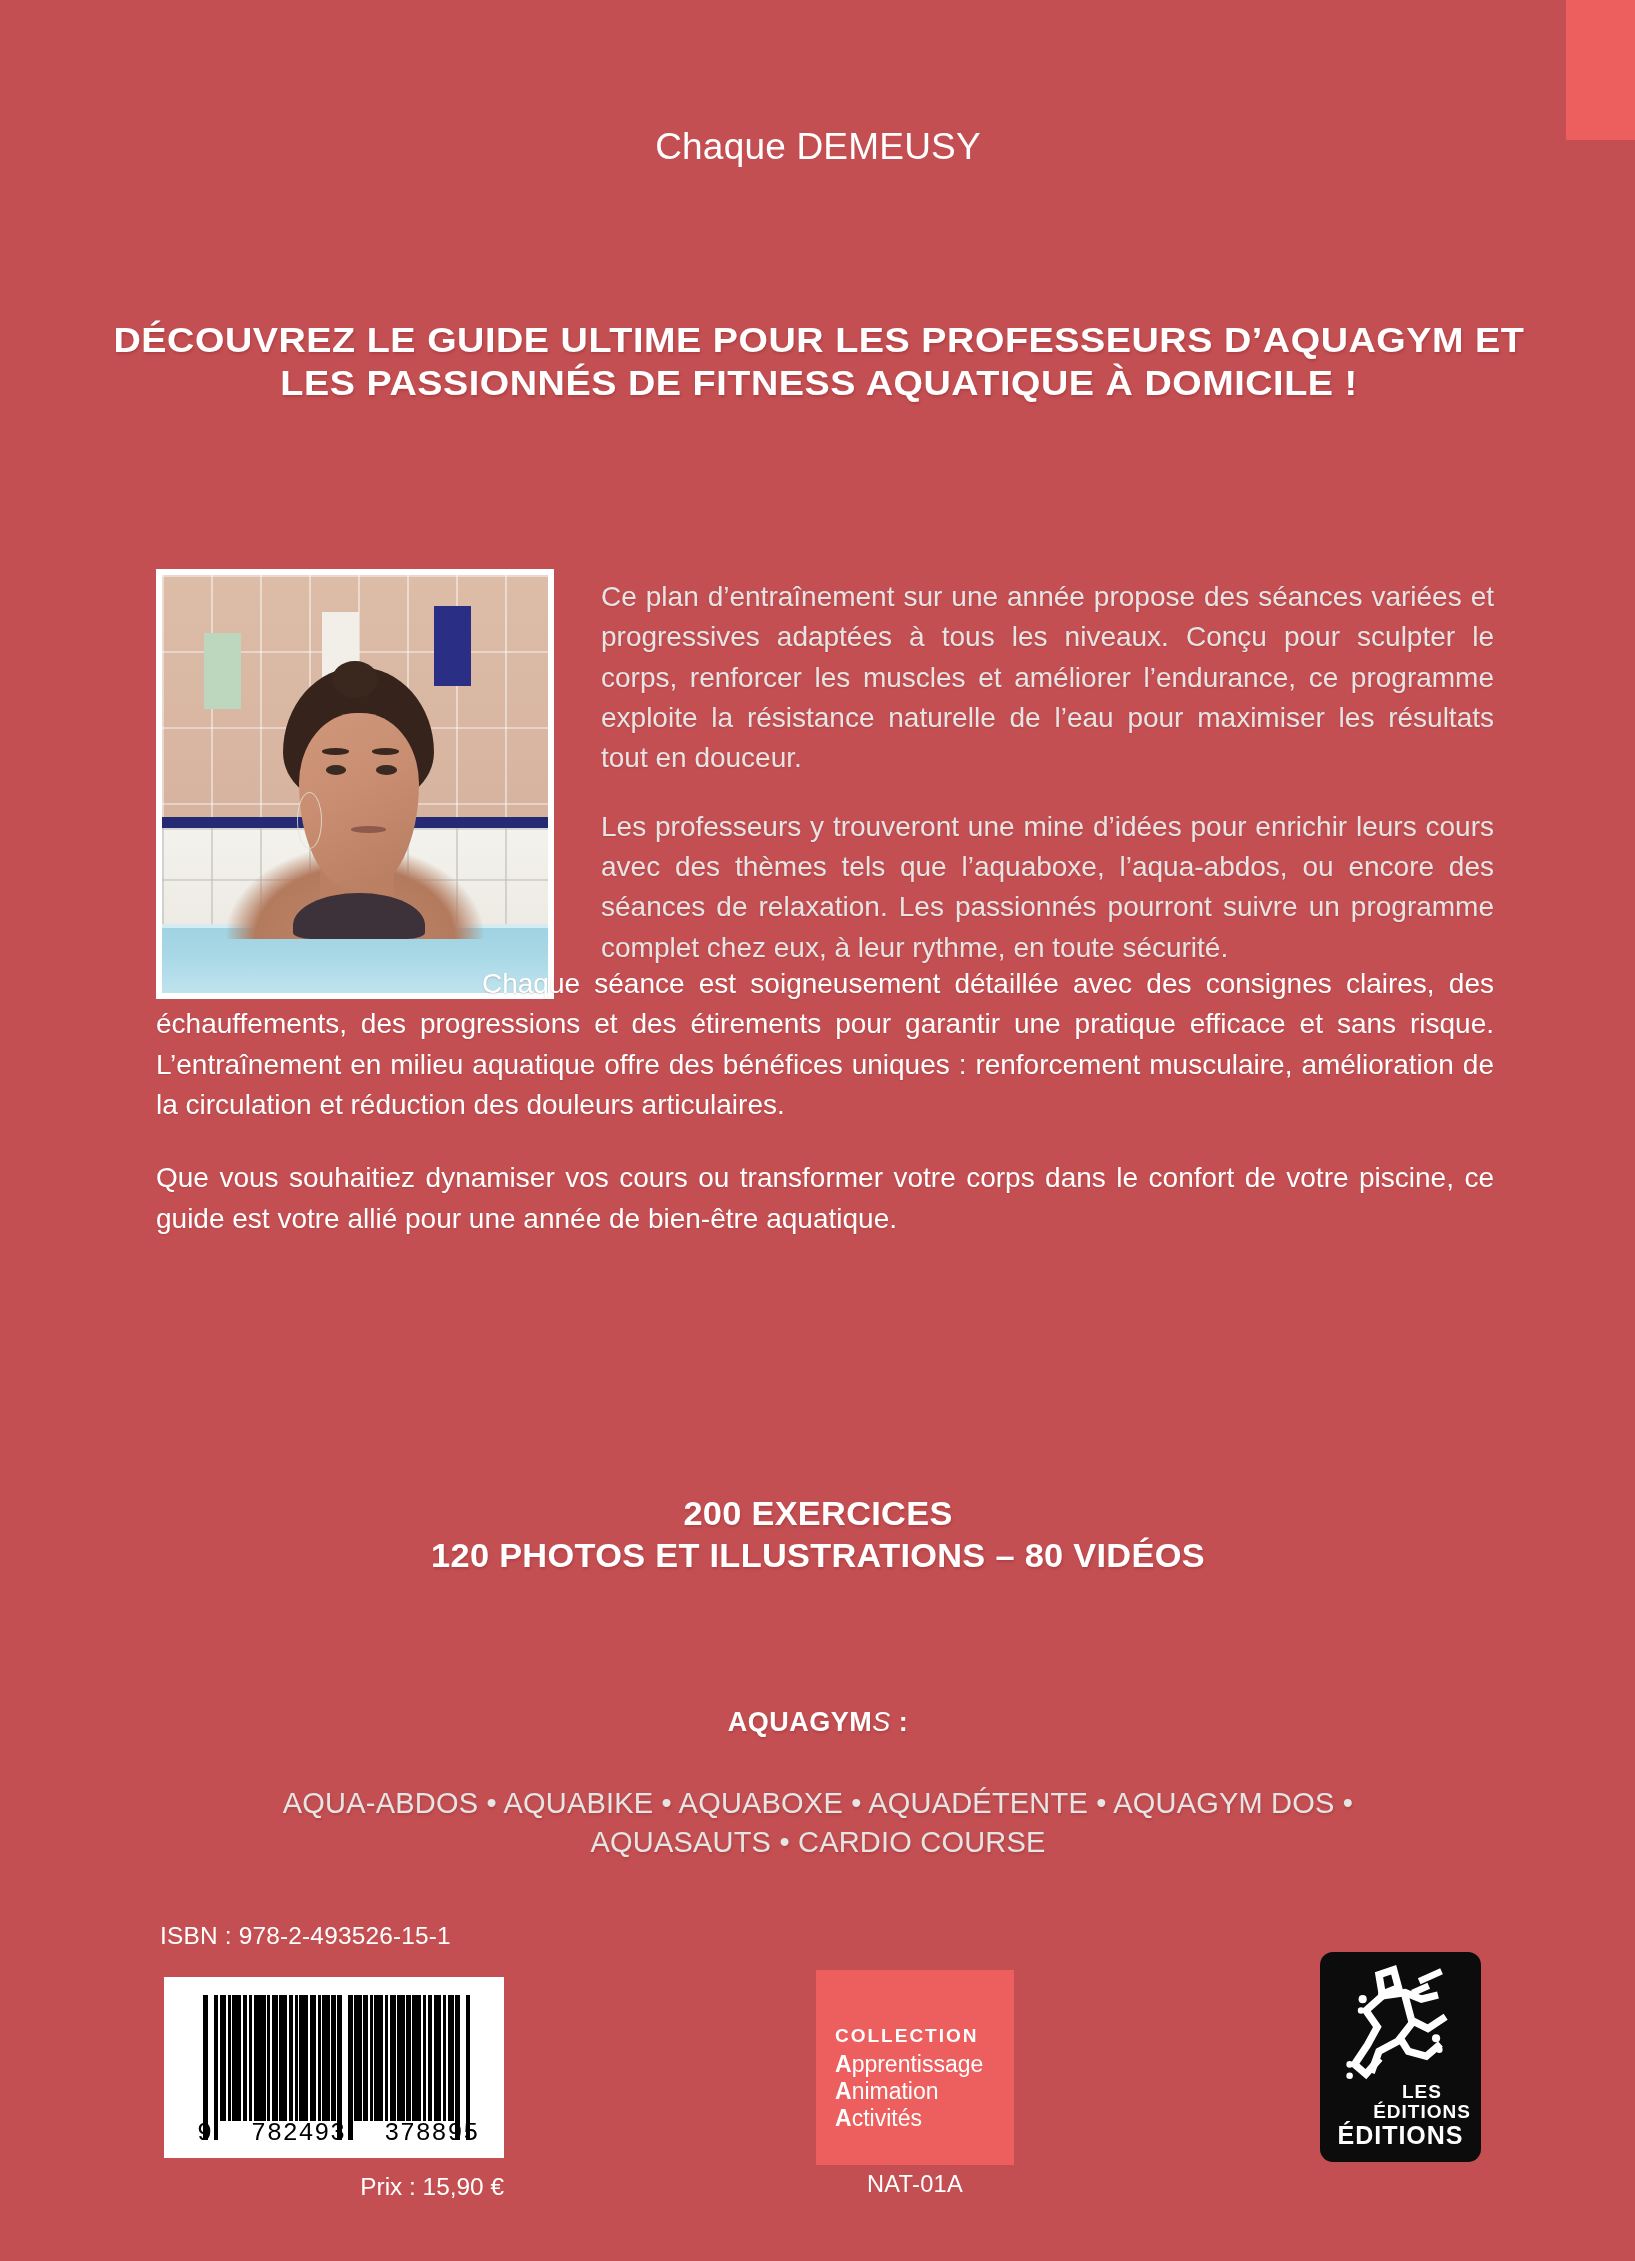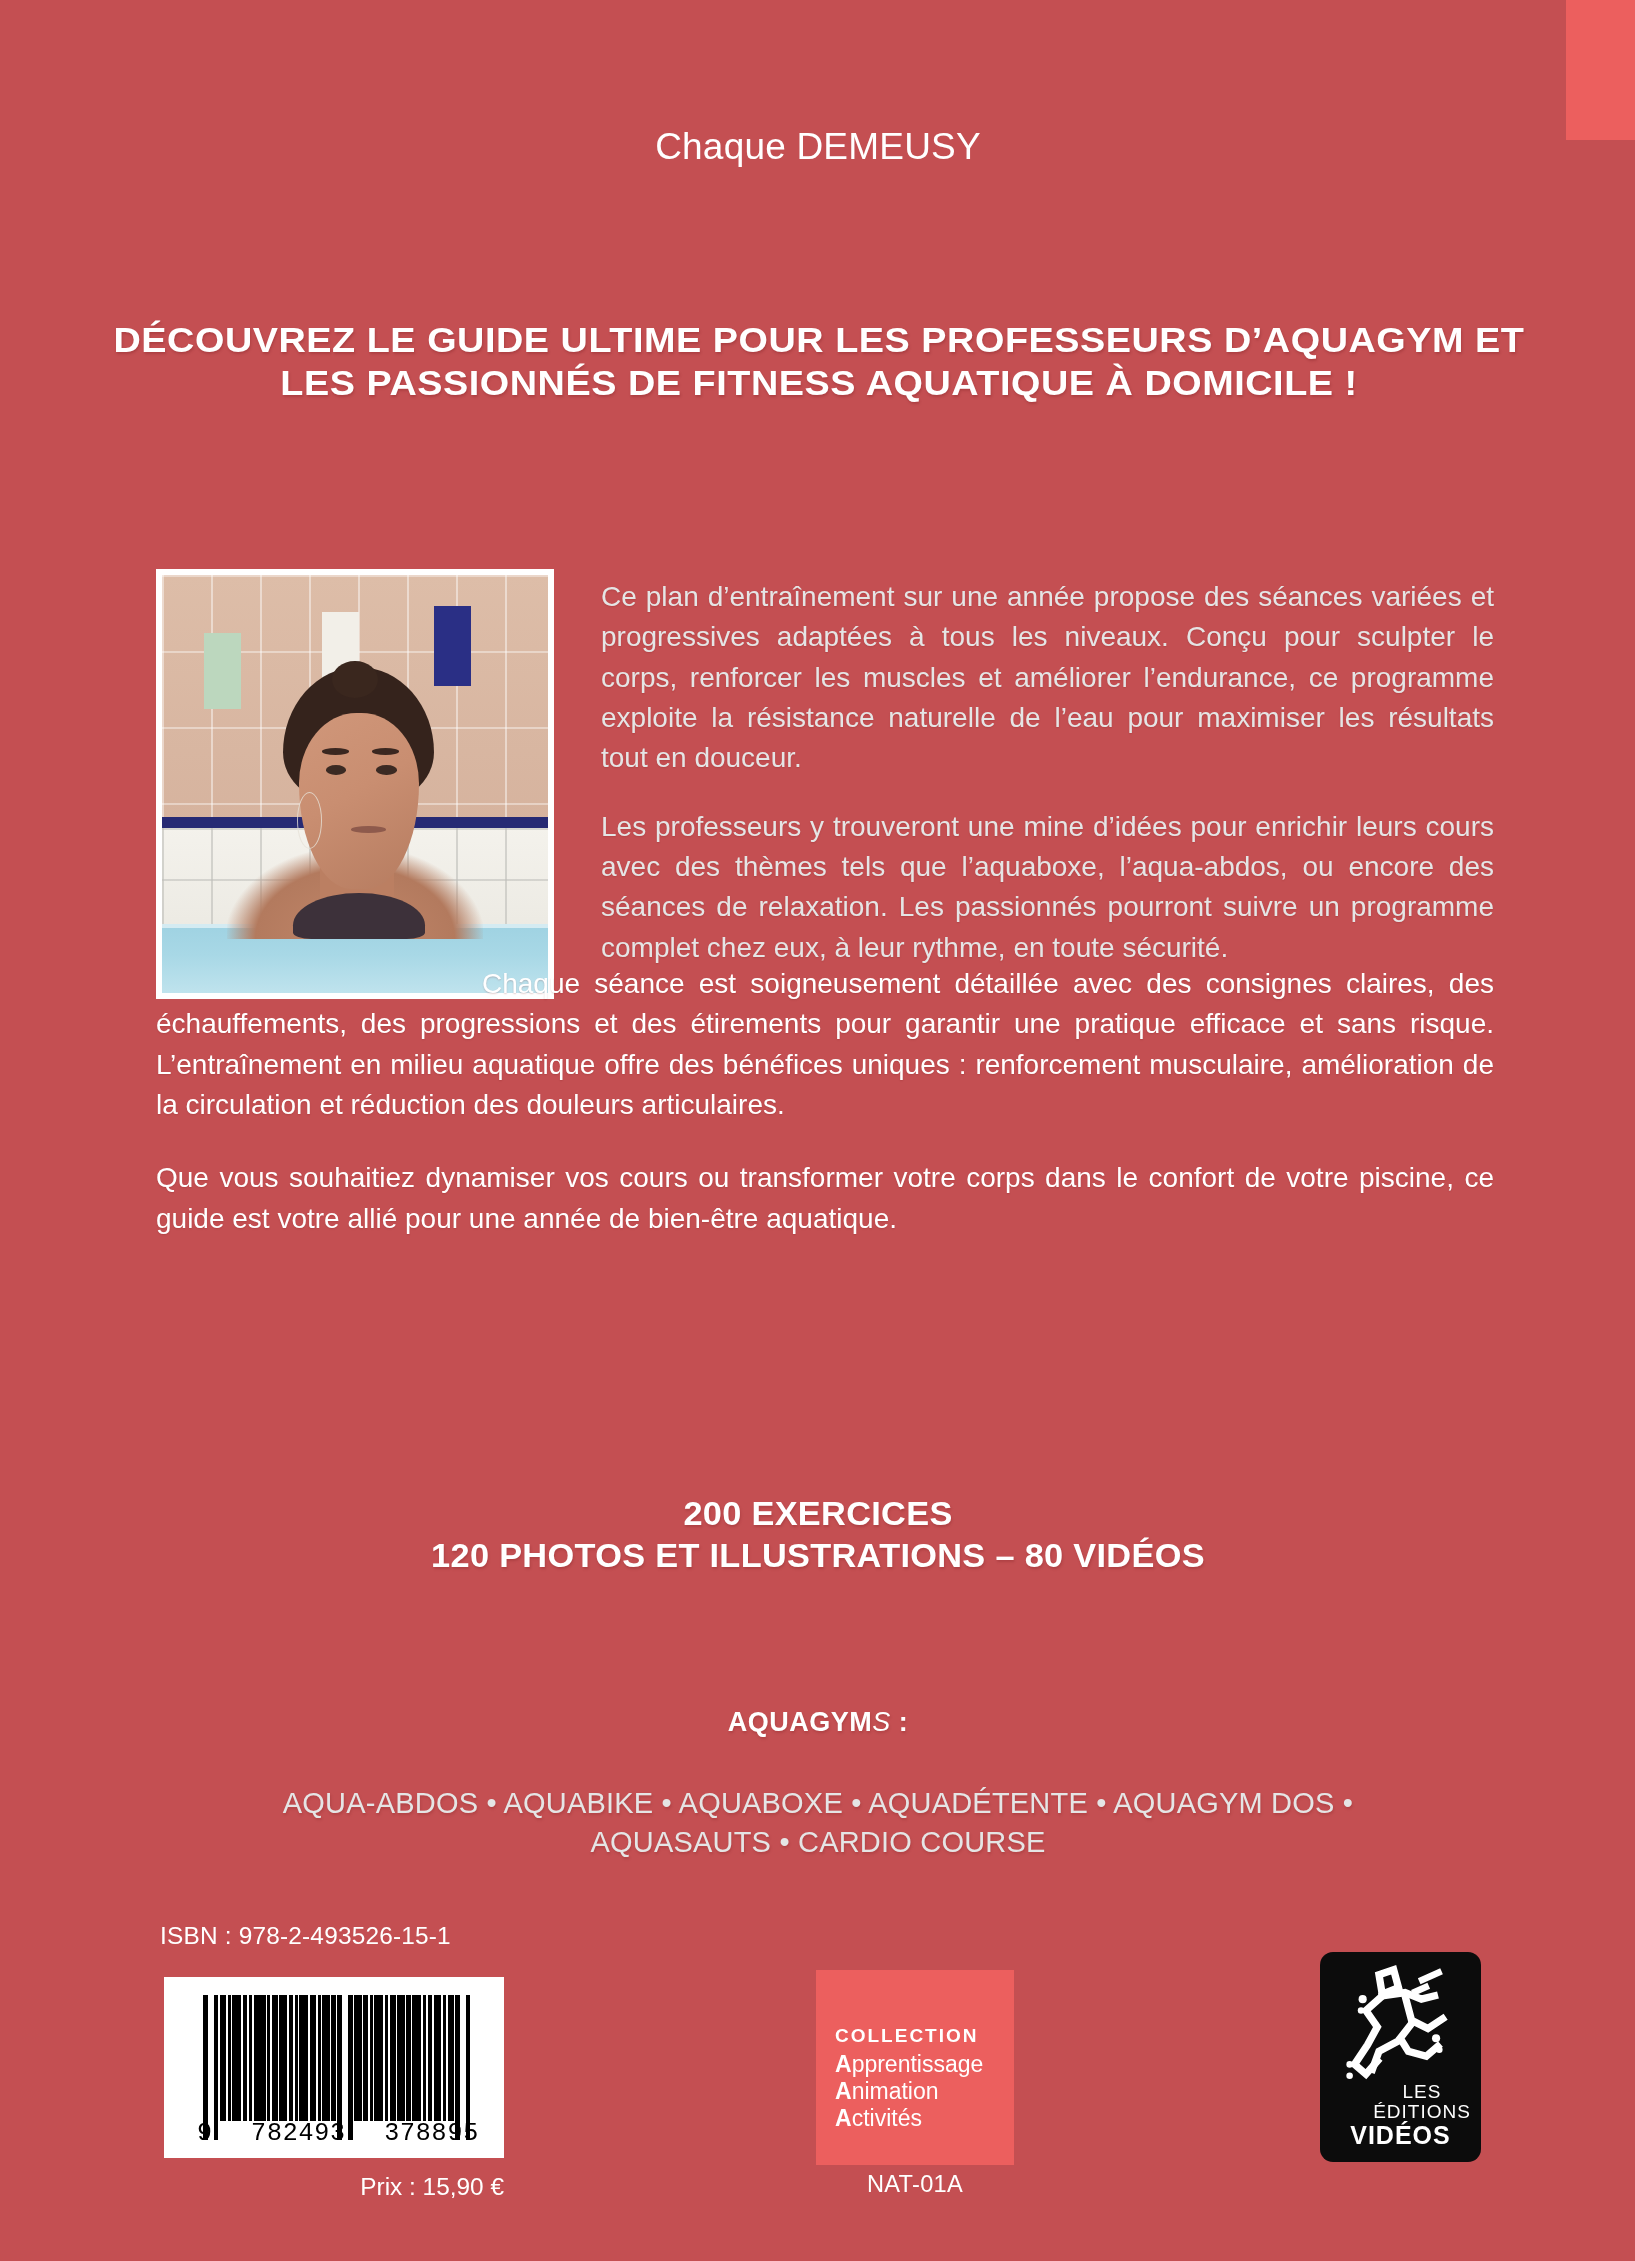--- a/index.html
+++ b/index.html
@@ -358,21 +358,21 @@
   .logo-text {
     position: absolute;
     left: 0;
     bottom: 13px;
     width: 100%;
     text-align: center;
     color: #ffffff;
   }
   .logo-text .l1 {
     font-size: 19px;
-    font-weight: normal;
+    font-weight: bold;
     letter-spacing: 1px;
     line-height: 1.05;
     padding-left: 43px;
   }
   .logo-text .l2 {
     font-size: 25px;
     font-weight: bold;
     letter-spacing: 1px;
     line-height: 1.08;
   }
@@ -516,16 +516,16 @@
       <circle cx="130" cy="96" r="5"></circle>
       <circle cx="134" cy="110" r="4"></circle>
       <circle cx="24" cy="128" r="4"></circle>
       <circle cx="24" cy="142" r="4"></circle>
       <rect x="108" y="16" width="30" height="8" transform="rotate(-24 123 20)"></rect>
       <rect x="100" y="32" width="22" height="8" transform="rotate(-24 111 36)"></rect>
     </g>
   </svg>
   <div class="logo-text">
     <div class="l1">LES ÉDITIONS</div>
-    <div class="l2">VIDÉOS</div>
+    <div class="l2">ÉDITIONS</div>
   </div>
 </div>
 
 
 </body></html>

